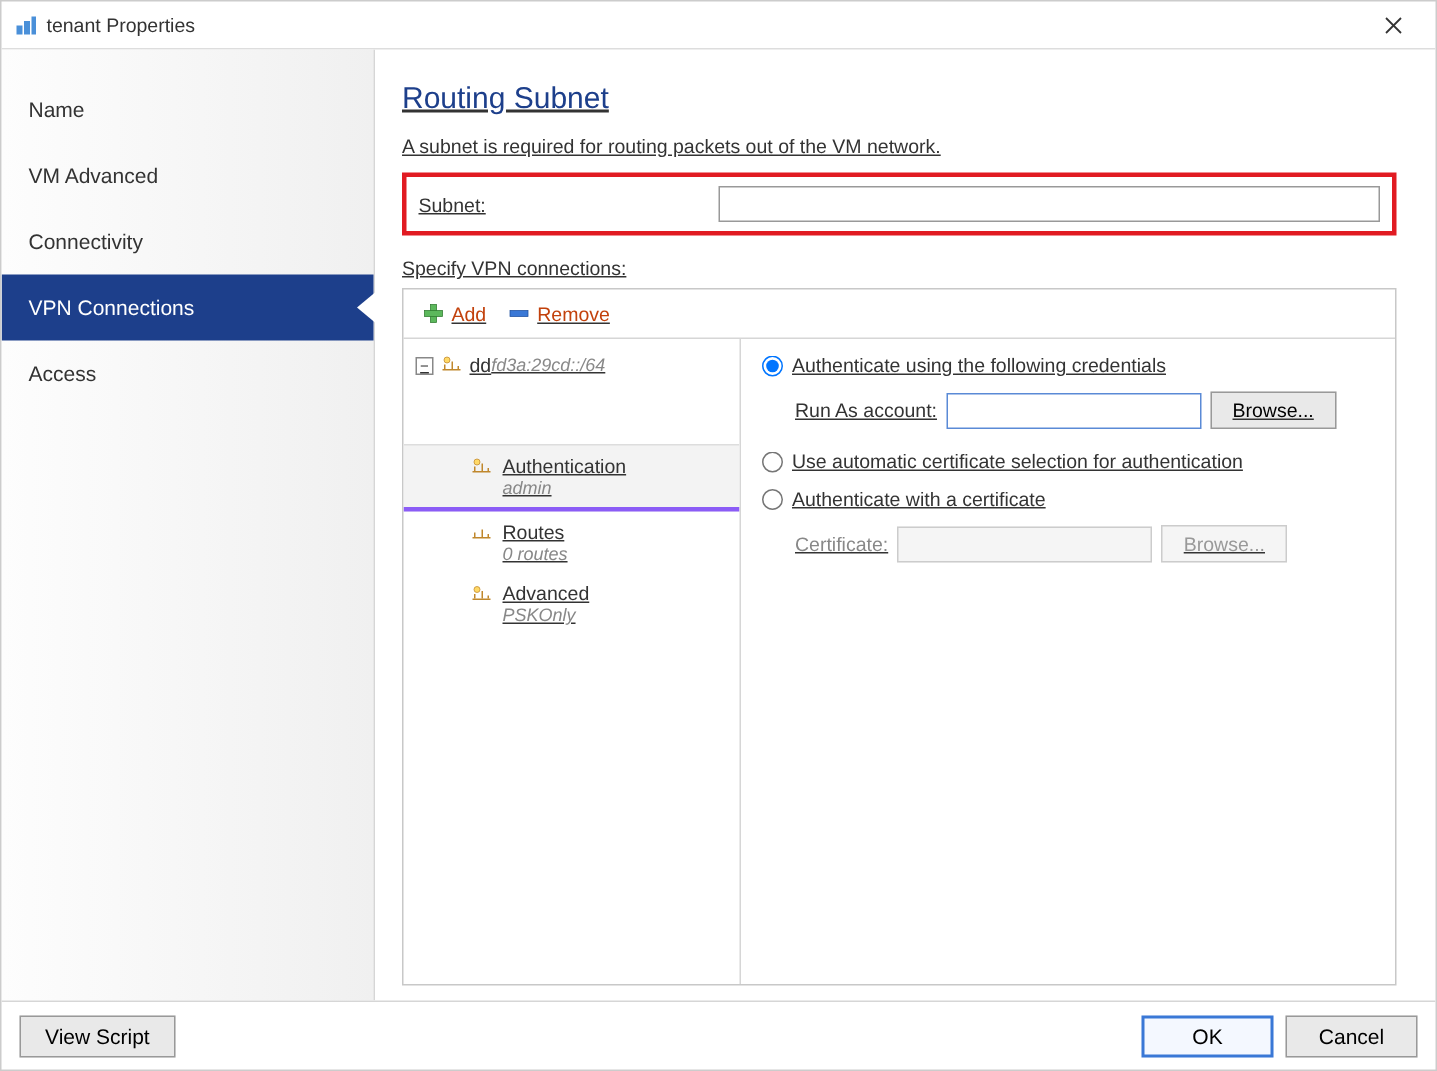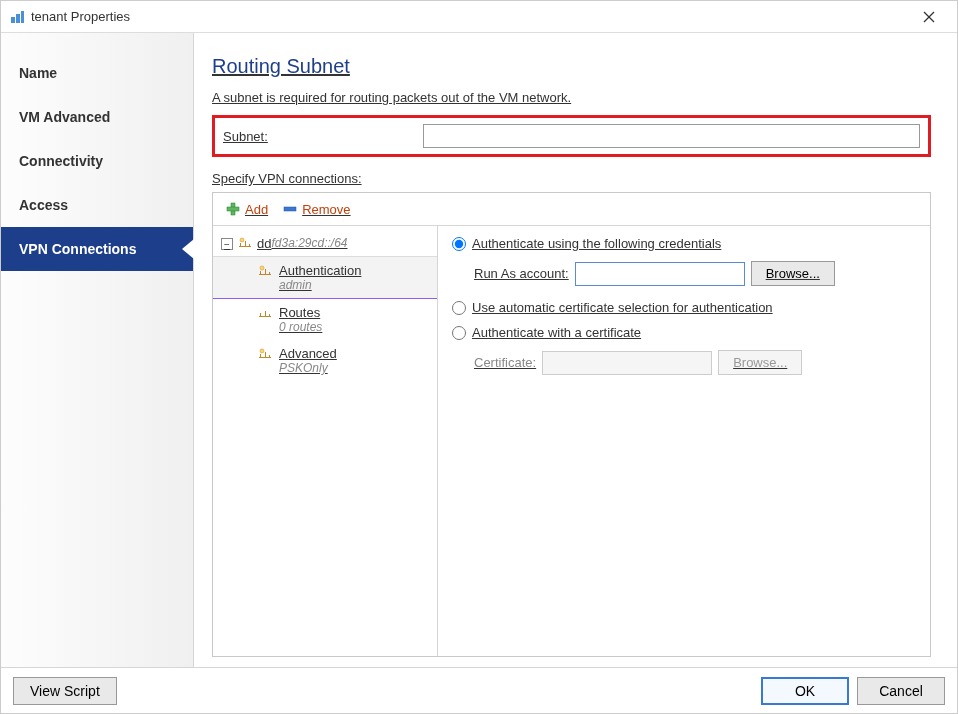--- a/index.html
+++ b/index.html
@@ -2,21 +2,21 @@
 <html><head>
 <meta charset="utf-8">
 <style>
 * { box-sizing: border-box; margin: 0; padding: 0; }
 body { font-family: "Segoe UI", Tahoma, sans-serif; font-size: 13px; color: #333; background: #fff; width: 958px; height: 714px; overflow: hidden; border: 1px solid #ccc; display: flex; flex-direction: column; }
 .titlebar { height: 32px; display: flex; align-items: center; padding: 0 8px; border-bottom: 1px solid #ddd; }
 .titlebar .app-icon { width: 16px; height: 16px; margin-right: 6px; display: flex; align-items: center; justify-content: center; }
 .titlebar .title-text { flex: 1; font-size: 13px; color: #333; }
 .titlebar .close-btn { width: 40px; height: 28px; display: flex; align-items: center; justify-content: center; font-size: 16px; color: #333; cursor: default; }
 .main { flex: 1; display: flex; overflow: hidden; }
-.sidebar { width: 193px; background: linear-gradient(to right, #fdfdfd, #f0f0f0); border-right: 1px solid #d6d6d6; padding-top: 18px; font-weight: bold; }
+.sidebar { width: 249px; background: linear-gradient(to right, #fdfdfd, #f0f0f0); border-right: 1px solid #d6d6d6; padding-top: 18px; }
 .sidebar-item { position: relative; padding: 14px 18px; font-size: 14px; color: #333; cursor: default; }
 .sidebar-item.selected { background: #1d3f8b; color: #fff; }
 .sidebar-item.selected::after {
   content: ""; position: absolute; right: -1px; top: 50%; transform: translateY(-50%);
   width: 0; height: 0; border-top: 10px solid transparent; border-bottom: 10px solid transparent; border-right: 12px solid #fff;
 }
 .content { flex: 1; padding: 22px 26px 10px 18px; display: flex; flex-direction: column; overflow: hidden; text-decoration: underline; }
 .heading { font-size: 20px; color: #1d3f8b; font-weight: 400; margin-bottom: 12px; }
 .subtext { font-size: 13px; color: #333; margin-bottom: 10px; }
 .subnet-row { display: flex; align-items: center; border: 3px solid #e11b22; padding: 6px 8px; margin-bottom: 14px; }
@@ -28,21 +28,21 @@
 .toolbar-btn { display: flex; align-items: center; gap: 4px; font-size: 13px; color: #c2410c; padding: 2px 4px; cursor: default; }
 .vpn-body { flex: 1; display: flex; min-height: 0; }
 .tree { width: 225px; border-right: 1px solid #d6d6d6; padding: 6px 0; font-size: 13px; overflow: auto; }
 .tree-node { display: flex; align-items: flex-start; padding: 4px 8px; gap: 4px; }
 .tree-node.root { padding-left: 8px; }
 .tree-toggle { width: 12px; height: 12px; display: inline-flex; align-items: center; justify-content: center; font-size: 10px; border: 1px solid #888; margin-top: 2px; cursor: default; }
 .tree-node .node-icon { width: 16px; height: 16px; display: inline-flex; align-items: center; justify-content: center; }
 .tree-text { display: flex; }
 .tree-text .secondary { color: #888; font-style: italic; font-size: 12px; }
 .tree-child { padding: 6px 8px 6px 44px; display: flex; align-items: flex-start; gap: 6px; }
-.tree-child.selected { background: #f3f3f3; border-top: 1px solid #ddd; border-bottom: 1px solid #8b5cf6; }
+.tree-child.selected { background: #f3f3f3; border-top: 1px solid #ddd; border-bottom: 3px solid #8b5cf6; margin-top: 40px; }
 .tree-child .node-icon { width: 16px; height: 16px; display: inline-flex; align-items: center; justify-content: center; margin-top: 1px; }
 .tree-child .tree-text { display: flex; flex-direction: column; }
 .detail { flex: 1; padding: 10px 14px; }
 .radio-row { display: flex; align-items: center; gap: 6px; margin-bottom: 10px; }
 .radio-row input[type=radio] { width: 14px; height: 14px; }
 .runas-row { display: flex; align-items: center; margin: 0 0 14px 22px; gap: 6px; }
 .runas-row label { font-size: 13px; }
 .runas-row input { width: 170px; height: 24px; border: 1px solid #5a8ad6; padding: 2px 4px; background: #fff; }
 .browse-btn { height: 25px; padding: 0 14px; border: 1px solid #999; background: #e9e9e9; font-size: 13px; cursor: default; }
 .browse-btn:disabled { color: #999; background: #f5f5f5; border-color: #ccc; }
@@ -74,22 +74,22 @@
         <line x1="11" y1="1" x2="1" y2="11" stroke="#333" stroke-width="1.2"></line>
       </svg>
   </div>
 </div>
 
 <div class="main">
   <div class="sidebar">
     <div class="sidebar-item"><span>Name</span></div>
     <div class="sidebar-item"><span>VM Advanced</span></div>
     <div class="sidebar-item"><span>Connectivity</span></div>
+    <div class="sidebar-item selected"><span>VPN Connections</span></div>
     <div class="sidebar-item"><span>Access</span></div>
-    <div class="sidebar-item selected"><span>VPN Connections</span></div>
   </div>
 
   <div class="content">
     <div class="heading">Routing Subnet</div>
     <div class="subtext">A subnet is required for routing packets out of the VM network.</div>
 
     <div class="subnet-row">
       <label>Subnet:</label>
       <input type="text" value="" style="">
     </div>

